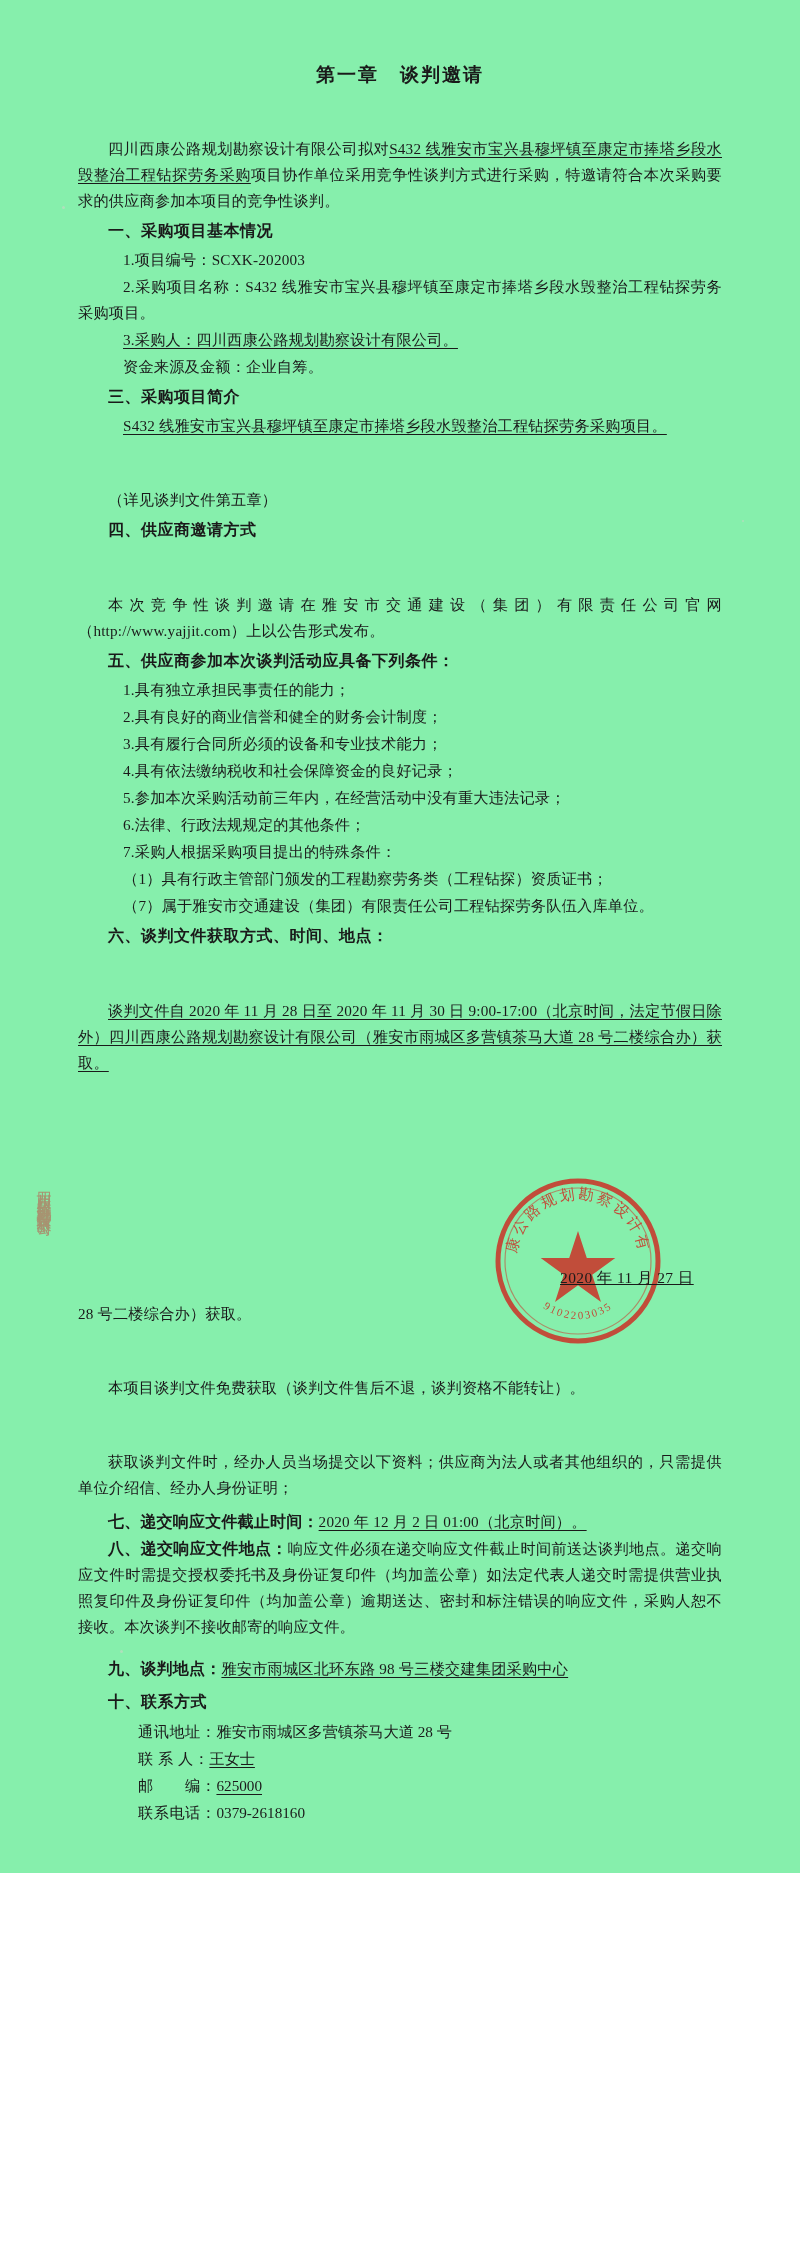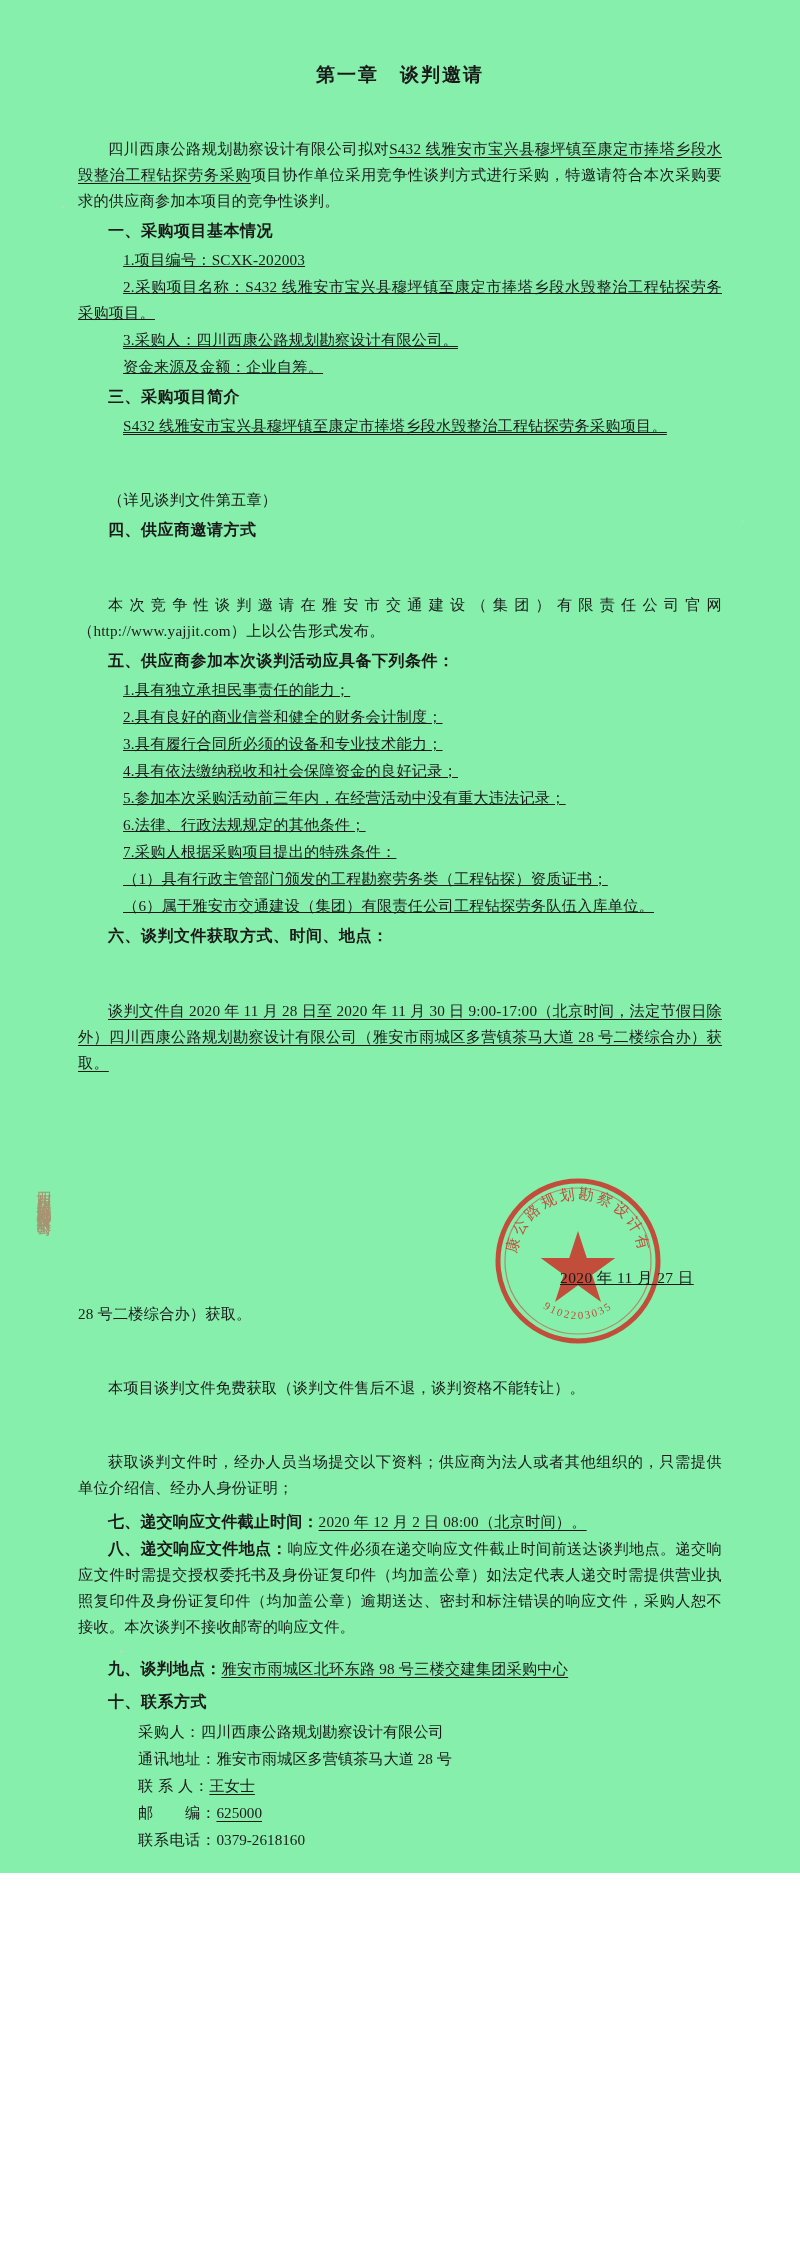--- a/index.html
+++ b/index.html
@@ -36,21 +36,21 @@
   }
   p.para {
     font-size: 15.2px;
     line-height: 26px;
     margin: 0 0 1px 0;
     text-align: justify;
     text-justify: inter-ideograph;
     letter-spacing: 0.2px;
   }
   p.indent2 { text-indent: 30px; margin-top: 48px; }
-  p.indent3 { text-indent: 45px; text-decoration: underline; }
+  p.indent3 { text-indent: 45px; }
   .section-h {
     font-size: 16px;
     font-weight: bold;
     line-height: 28px;
     margin: 3px 0 2px 0;
     text-indent: 30px;
     letter-spacing: 0.5px;
   }
   .u { text-decoration: underline; text-underline-offset: 3px; }
   .gap-mid {
@@ -139,49 +139,46 @@
 
     <div class="section-h">五、供应商参加本次谈判活动应具备下列条件：</div>
     <p class="para indent3">1.具有独立承担民事责任的能力；</p>
     <p class="para indent3">2.具有良好的商业信誉和健全的财务会计制度；</p>
     <p class="para indent3">3.具有履行合同所必须的设备和专业技术能力；</p>
     <p class="para indent3">4.具有依法缴纳税收和社会保障资金的良好记录；</p>
     <p class="para indent3">5.参加本次采购活动前三年内，在经营活动中没有重大违法记录；</p>
     <p class="para indent3">6.法律、行政法规规定的其他条件；</p>
     <p class="para indent3">7.采购人根据采购项目提出的特殊条件：</p>
     <p class="para indent3">（1）具有行政主管部门颁发的工程勘察劳务类（工程钻探）资质证书；</p>
-    <p class="para indent3">（6）属于雅安市交通建设（集团）有限责任公司工程钻探劳务队伍入库单位。</p>
+    <p class="para indent3">（7）属于雅安市交通建设（集团）有限责任公司工程钻探劳务队伍入库单位。</p>
 
     <div class="section-h">六、谈判文件获取方式、时间、地点：</div>
     <p class="para indent2"><span class="u">谈判文件自 2020 年 11 月 28 日至 2020 年 11 月 30 日 9:00-17:00（北京时间，法定节假日除外）四川西康公路规划勘察设计有限公司（雅安市雨城区多营镇茶马大道 28 号二楼综合办）获取。</span></p>
 
     <div class="blank-band"></div>
     <div class="gap-mid"></div>
 
     <p class="para">28 号二楼综合办）获取。</p>
     <p class="para indent2">本项目谈判文件免费获取（谈判文件售后不退，谈判资格不能转让）。</p>
     <p class="para indent2">获取谈判文件时，经办人员当场提交以下资料；供应商为法人或者其他组织的，只需提供单位介绍信、经办人身份证明；</p>
 
     <p class="para indent2" style="margin-top:8px;">
-      <span style="font-weight:bold;font-size:16px;">七、递交响应文件截止时间：</span><span class="u">2020 年 12 月 2 日 08:00（北京时间）。</span>
+      <span style="font-weight:bold;font-size:16px;">七、递交响应文件截止时间：</span><span class="u">2020 年 12 月 2 日 01:00（北京时间）。</span>
     </p>
 
     <p class="para indent2" style="margin-top:0;">
       <span style="font-weight:bold;font-size:16px;">八、递交响应文件地点：</span><span>响应文件必须在递交响应文件截止时间前送达谈判地点。递交响应文件时需提交授权委托书及身份证复印件（均加盖公章）如法定代表人递交时需提供营业执照复印件及身份证复印件（均加盖公章）逾期送达、密封和标注错误的响应文件，采购人恕不接收。本次谈判不接收邮寄的响应文件。</span>
     </p>
 
     <p class="para indent2" style="margin-top:16px;">
       <span style="font-weight:bold;font-size:16px;">九、谈判地点：</span><span class="u">雅安市雨城区北环东路 98 号三楼交建集团采购中心</span>
     </p>
 
     <div class="section-h" style="margin-top:6px;">十、联系方式</div>
 
-    <p class="contact-line">
-      <span class="lbl">采购人：</span><span>四川西康公路规划勘察设计有限公司</span>
-    </p>
     <p class="contact-line">
       <span class="lbl">通讯地址：</span><span>雅安市雨城区多营镇茶马大道 28 号</span>
     </p>
     <p class="contact-line">
       <span class="lbl">联 系 人：</span><span class="u">王女士</span>
     </p>
     <p class="contact-line">
       <span class="lbl">邮　　编：</span><span class="u">625000</span>
     </p>
     <p class="contact-line">

